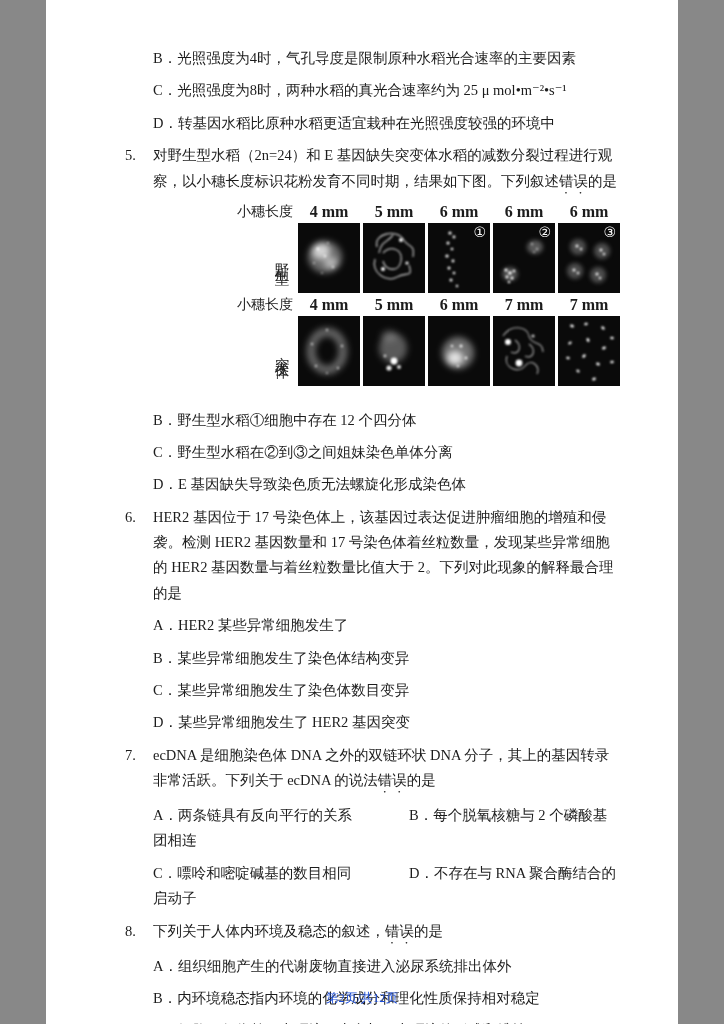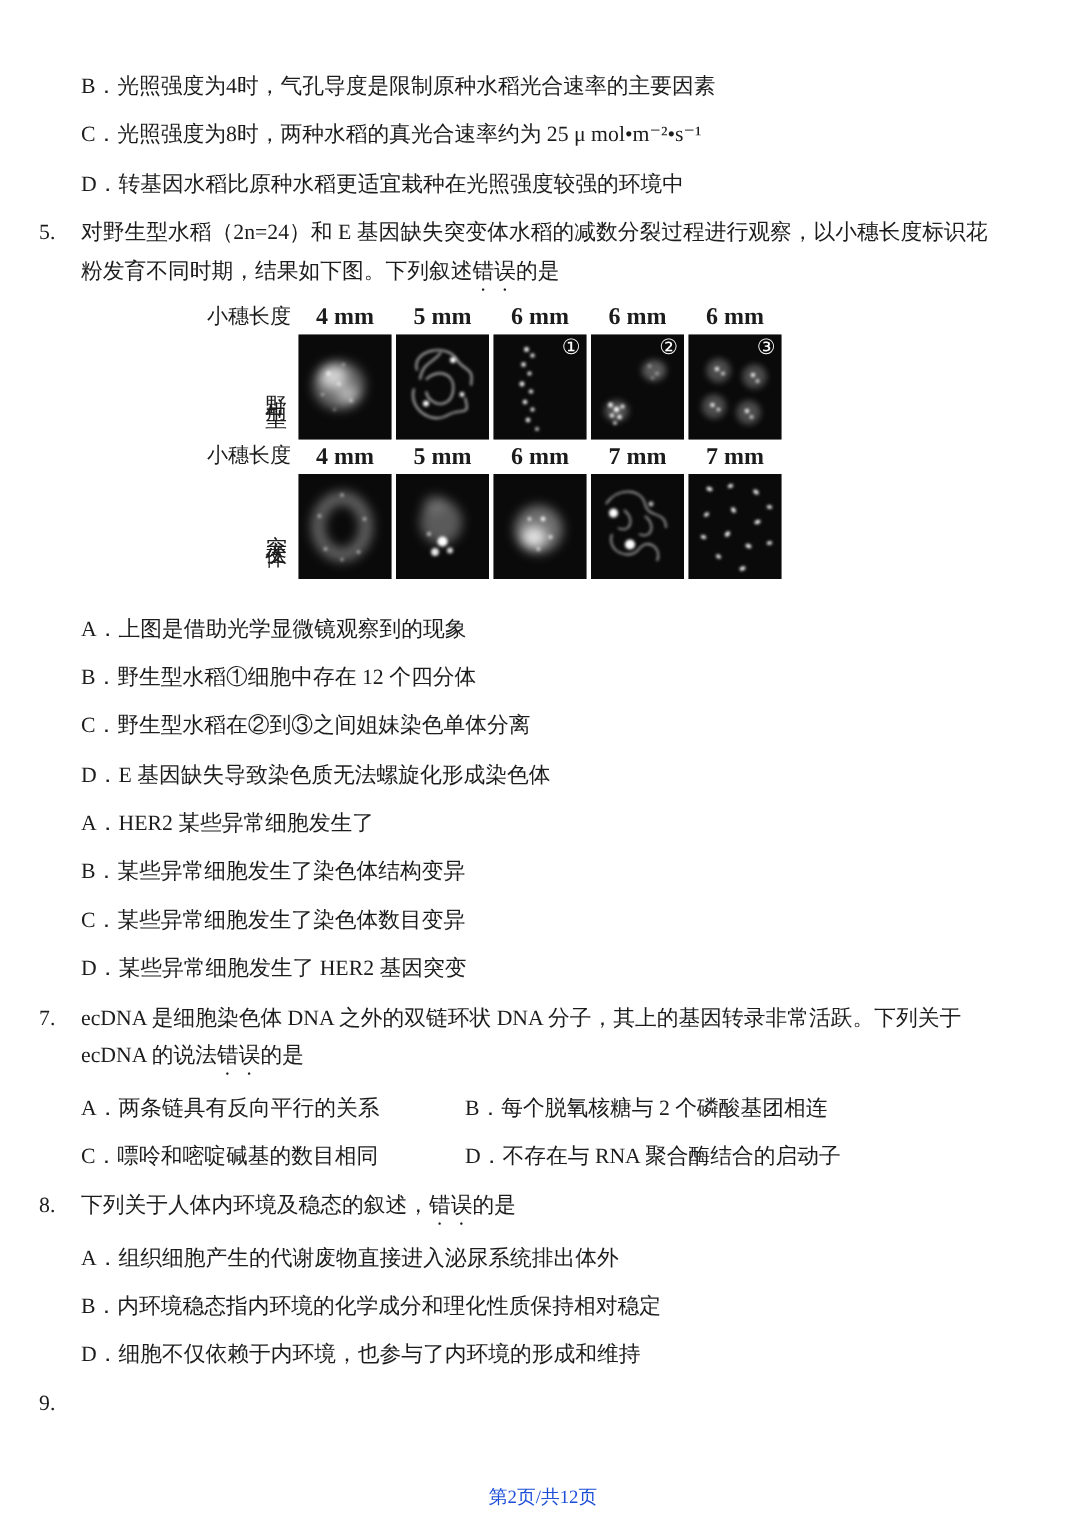--- a/index.html
+++ b/index.html
@@ -1,19 +1,19 @@
 <!DOCTYPE html>
 <html><head>
 <meta charset="utf-8">
 <style>
   html,body{margin:0;padding:0;background:#888;}
   .page{
-    width:724px;height:1024px;background:#ffffff;position:relative;
+    width:632px;height:1024px;background:#ffffff;position:relative;
     margin:0 auto;box-sizing:border-box;
-    padding:46px 58px 0 26px;
+    padding:46px 58px 0 79px;
     font-family:"Liberation Serif","DejaVu Serif",serif;
     font-size:14.5px;color:#1c1c1c;line-height:1.75;
   }
   p{margin:0 0 7px 0;}
   .opt{padding-left:28px;}
   .qstem{padding-left:28px;text-indent:-28px;}
   .qnum{display:inline-block;width:28px;text-indent:0;}
   .question{margin-top:3px;}
   .emdot{
     -webkit-text-emphasis:filled dot #1c1c1c;
@@ -292,27 +292,27 @@
               <ellipse cx="40" cy="48" rx="2" ry="1.3" transform="rotate(25 40 48)"></ellipse>
               <ellipse cx="54" cy="46" rx="1.8" ry="1.2" transform="rotate(-10 54 46)"></ellipse>
               <ellipse cx="20" cy="55" rx="1.8" ry="1.2" transform="rotate(35 20 55)"></ellipse>
               <ellipse cx="36" cy="63" rx="2" ry="1.3" transform="rotate(-25 36 63)"></ellipse>
             </g>
           </svg>
         </div>
       </div>
     </div>
 
-    <p class="opt">A．上图是借助光学显微镜观察到的现象</p>
     <p class="opt">B．野生型水稻①细胞中存在 12 个四分体</p>
     <p class="opt">C．野生型水稻在②到③之间姐妹染色单体分离</p>
     <p class="opt">D．E 基因缺失导致染色质无法螺旋化形成染色体</p>
   </div>
 
   <div class="question">
+    <p class="qstem"><span class="qnum">6.</span><span>HER2 基因位于 17 号染色体上，该基因过表达促进肿瘤细胞的增殖和侵袭。检测 HER2 基因数量和 17 号染色体着丝粒数量，发现某些异常细胞的 HER2 基因数量与着丝粒数量比值大于 2。下列对此现象的解释最合理的是</span></p>
     <p class="opt">A．HER2 某些异常细胞发生了</p>
     <p class="opt">B．某些异常细胞发生了染色体结构变异</p>
     <p class="opt">C．某些异常细胞发生了染色体数目变异</p>
     <p class="opt">D．某些异常细胞发生了 HER2 基因突变</p>
   </div>
 
   <div class="question">
     <p class="qstem"><span class="qnum">7.</span><span>ecDNA 是细胞染色体 DNA 之外的双链环状 DNA 分子，其上的基因转录非常活跃。下列关于 ecDNA 的说法</span><span class="emdot">错误</span><span>的是</span></p>
     <p class="opt"><span class="optcol">A．两条链具有反向平行的关系</span><span>B．每个脱氧核糖与 2 个磷酸基团相连</span></p>
     <p class="opt"><span class="optcol">C．嘌呤和嘧啶碱基的数目相同</span><span>D．不存在与 RNA 聚合酶结合的启动子</span></p>

